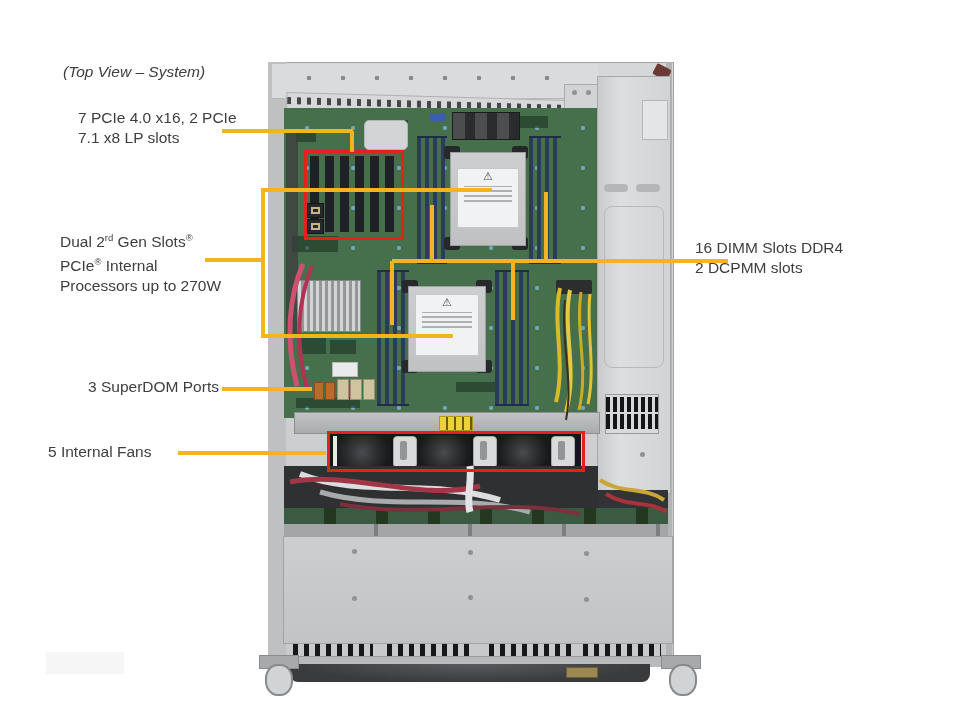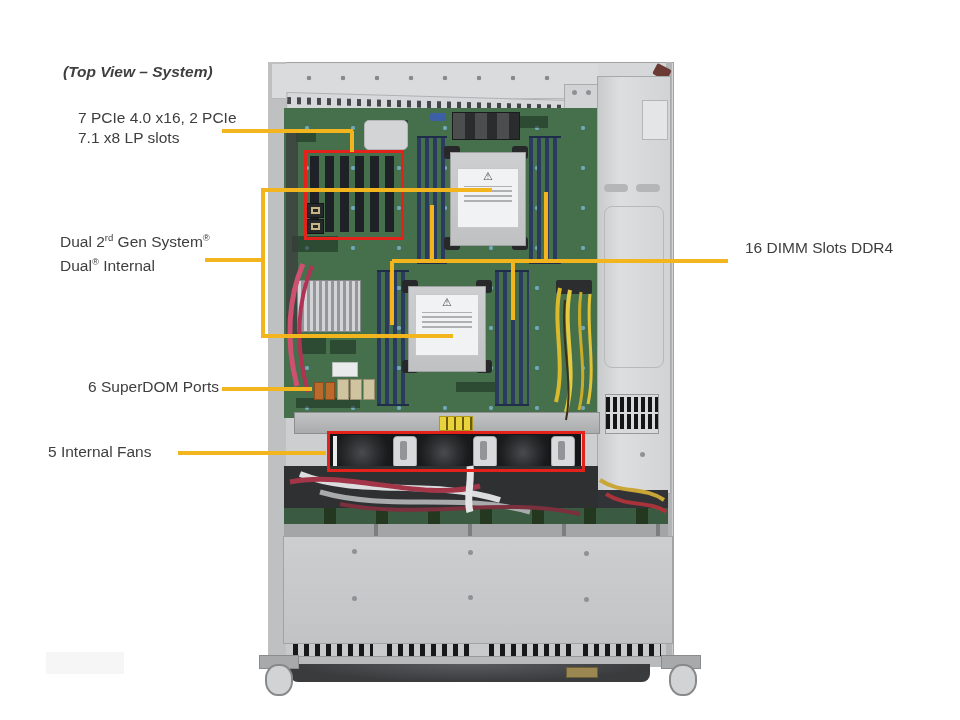--- a/index.html
+++ b/index.html
@@ -1,21 +1,21 @@
 <!DOCTYPE html>
 <html><head>
 <meta charset="utf-8">
 <style>
   html,body{margin:0;padding:0;}
   body{width:960px;height:720px;background:#ffffff;position:relative;overflow:hidden;
        font-family:"Liberation Sans",sans-serif;}
   .part{position:absolute;}
   .lbl{position:absolute;color:#3E3E3E;font-size:15.5px;line-height:20px;white-space:nowrap;}
   .lbl sup{font-size:9.5px;}
-  .title{font-style:italic;font-weight:bold;}
+  .title{font-style:italic;}
   .ln{position:absolute;background:#F2B51D;}
   .rb{position:absolute;border:3px solid #E3231B;box-sizing:border-box;background:transparent;}
   .screw{position:absolute;width:5px;height:5px;border-radius:50%;background:#909194;}
   .dimm{position:absolute;background:repeating-linear-gradient(90deg,#2B3B60 0 4px,transparent 4px 8px);
         border-top:2px solid #202d4a;border-bottom:2px solid #202d4a;}
   .vrow{height:7px;margin-top:4px;background:repeating-linear-gradient(90deg,#45464a 0 4px,transparent 4px 10px);}
   .psu-slats{height:15px;margin:2px 0 0 0;background:repeating-linear-gradient(90deg,#141517 0 4px,#d8d9db 4px 7px);}
   .fan{position:absolute;background:radial-gradient(circle at 50% 55%,#4a4b4e 0%,#2c2d2f 45%,#191a1c 78%);}
   .handle{position:absolute;background:#d9dadc;border:1px solid #a8a9ab;border-radius:4px;}
   .handle::after{content:"";position:absolute;left:6px;top:4px;width:7px;height:19px;background:#939497;border-radius:2px;}
@@ -192,23 +192,25 @@
 <div class="ln" style="left:178px;top:451px;width:148px;height:4px;"></div>
 
 <div class="lbl title" style="left:63px;top:62px;">(Top View – System)</div>
 
 <div class="lbl" style="left:78px;top:108px;">
   <div>7 PCIe 4.0 x16, 2 PCIe</div>
   <div>7.1 x8 LP slots</div>
 </div>
 
 <div class="lbl" style="left:60px;top:228px;">
-  <div><span>Dual 2</span><sup>rd</sup><span> Gen System</span><sup>®</sup></div>
-  <div><span>Dual</span><sup>®</sup><span> Internal</span></div>
-</div>
-
-<div class="lbl" style="left:745px;top:238px;">
+  <div><span>Dual 2</span><sup>rd</sup><span> Gen Slots</span><sup>®</sup></div>
+  <div><span>PCIe</span><sup>®</sup><span> Internal</span></div>
+  <div>Processors up to 270W</div>
+</div>
+
+<div class="lbl" style="left:695px;top:238px;">
   <div>16 DIMM Slots DDR4</div>
-</div>
-
-<div class="lbl" style="left:88px;top:377px;">6 SuperDOM Ports</div>
+  <div>2 DCPMM slots</div>
+</div>
+
+<div class="lbl" style="left:88px;top:377px;">3 SuperDOM Ports</div>
 
 <div class="lbl" style="left:48px;top:442px;">5 Internal Fans</div>
 
 </body></html>

